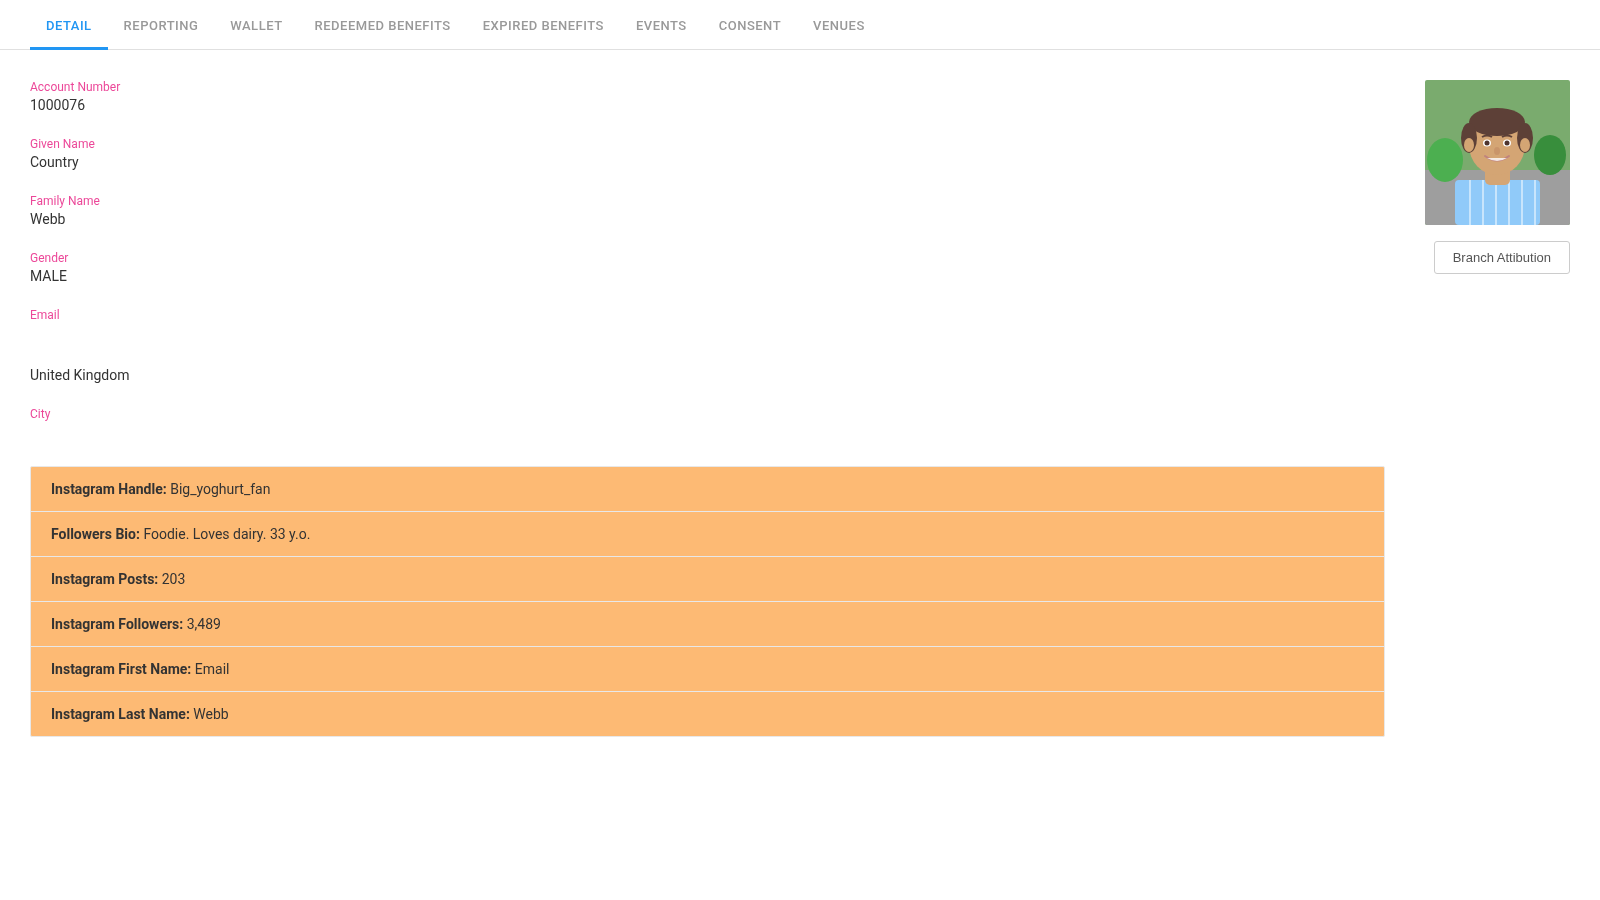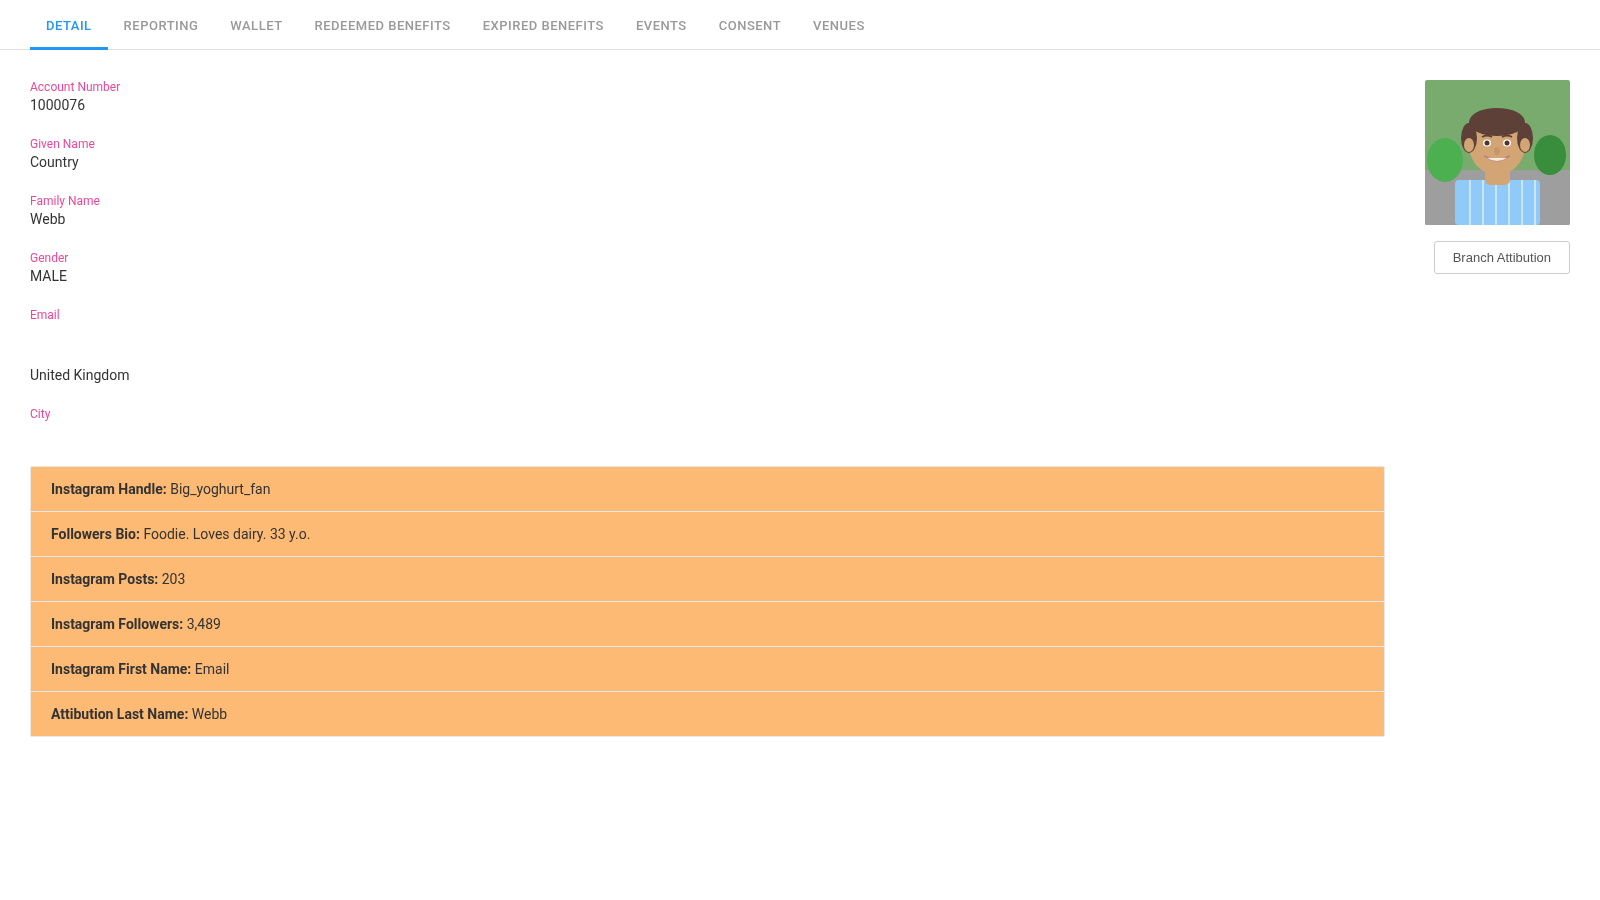--- a/index.html
+++ b/index.html
@@ -181,21 +181,21 @@
           </div>
           <div class="instagram-row">
             <strong>Instagram Followers:</strong>
             <span> 3,489</span>
           </div>
           <div class="instagram-row">
             <strong>Instagram First Name:</strong>
             <span> Email</span>
           </div>
           <div class="instagram-row">
-            <strong>Attibution Last Name:</strong>
+            <strong>Instagram Last Name:</strong>
             <span> Webb</span>
           </div>
         </div>
       </div>
 
       <div class="right-section">
         <div class="avatar-container">
           
           <svg width="145" height="145" viewBox="0 0 145 145" xmlns="http://www.w3.org/2000/svg">
 

